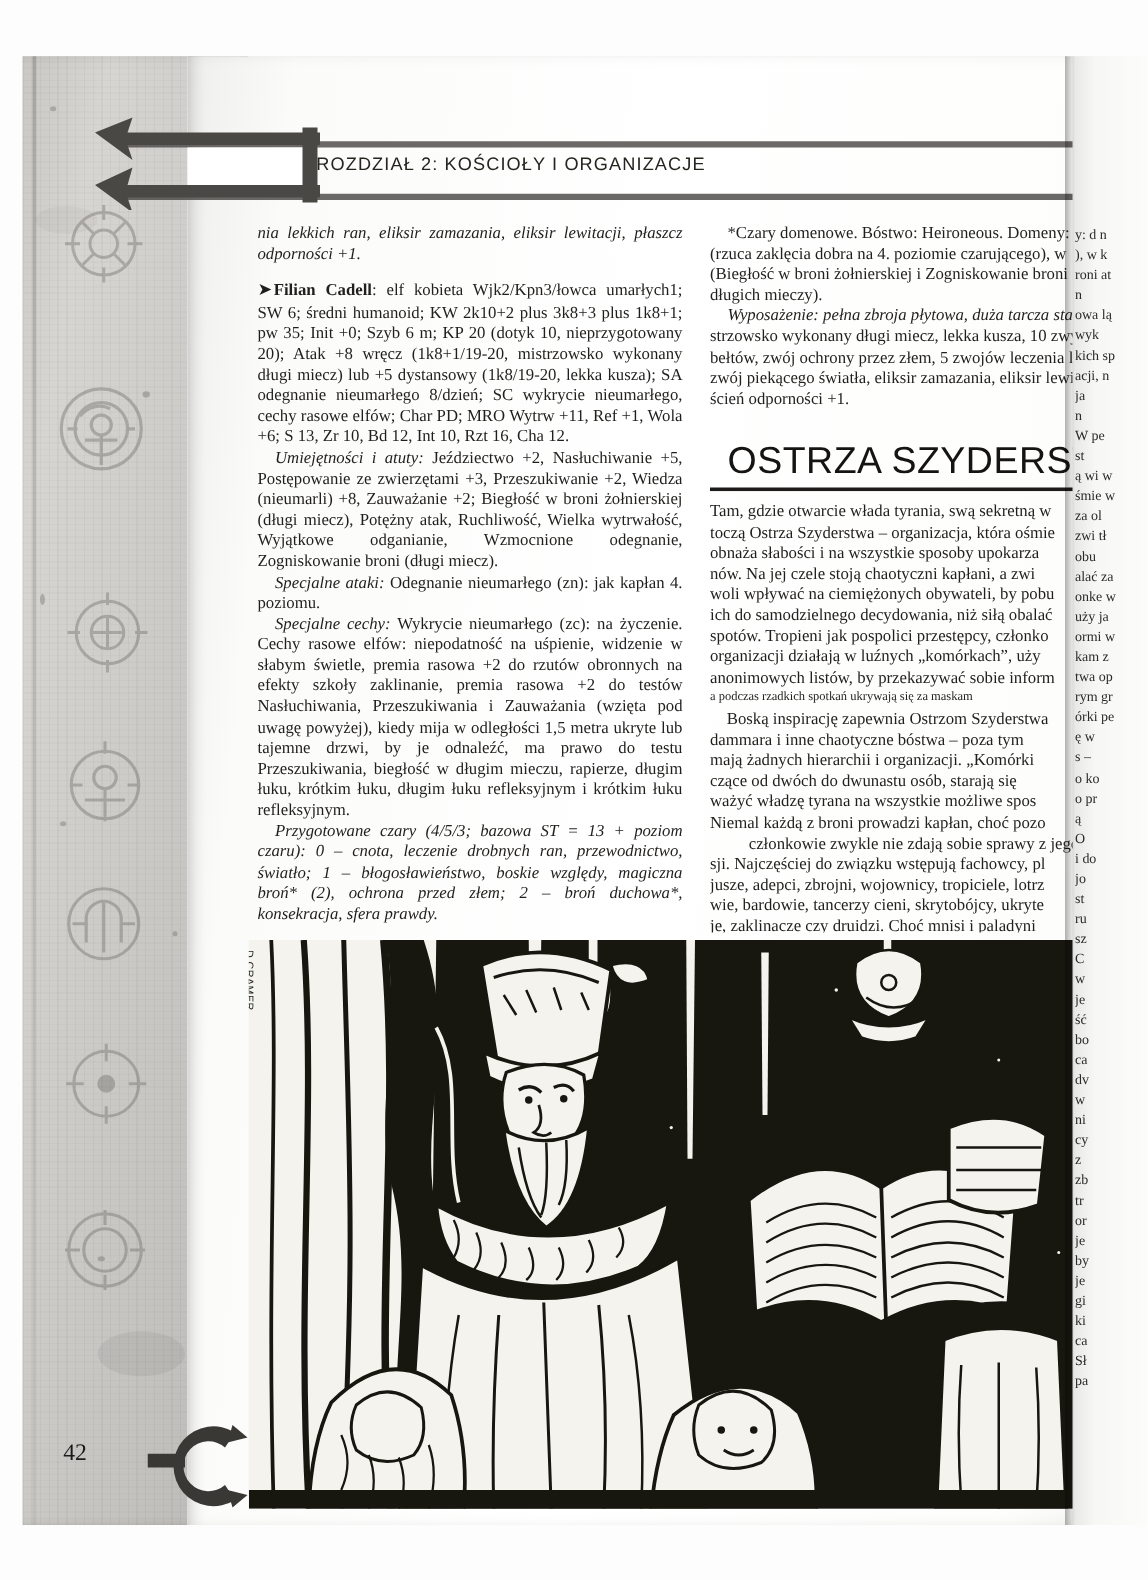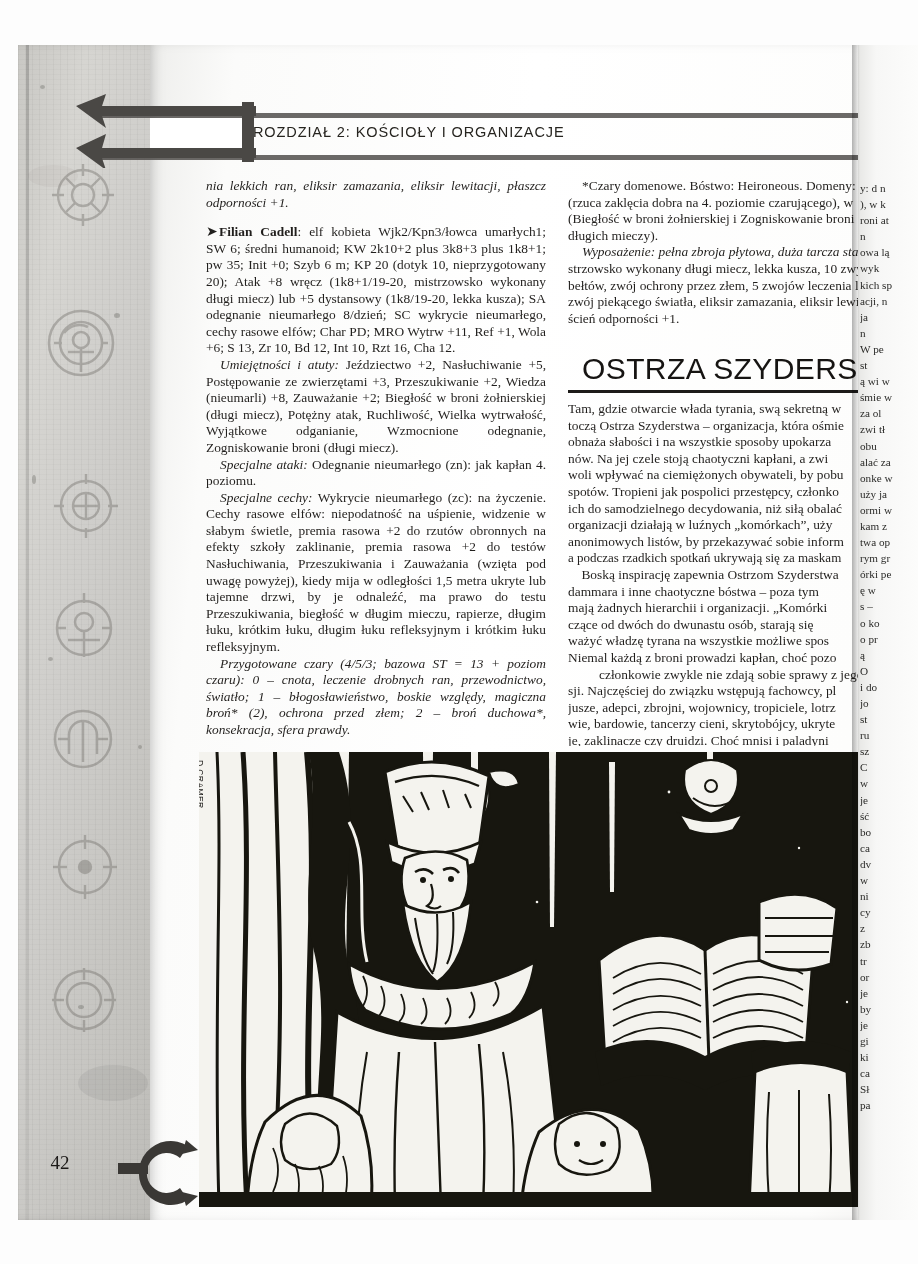--- a/index.html
+++ b/index.html
@@ -225,25 +225,25 @@
     <div class="sec-title">OSTRZA SZYDERSTWA</div>
     <div class="sec-rule"></div>
   </div>
 
   <div class="col clip" id="rc-body" style="left:568px;top:401px;width:296px;height:345px;">
       <div style="font-size: 13.4px; line-height: 16.6px; white-space: pre;">Tam, gdzie otwarcie włada tyrania, swą sekretną w</div>
       <div style="font-size: 13.4px; line-height: 16.6px; white-space: pre;">toczą Ostrza Szyderstwa – organizacja, która ośmie</div>
       <div style="font-size: 13.4px; line-height: 16.6px; white-space: pre;">obnaża słabości i na wszystkie sposoby upokarza</div>
       <div style="font-size: 13.4px; line-height: 16.6px; white-space: pre;">nów. Na jej czele stoją chaotyczni kapłani, a zwi</div>
       <div style="font-size: 13.4px; line-height: 16.6px; white-space: pre;">woli wpływać na ciemiężonych obywateli, by pobu</div>
+      <div style="font-size: 13.4px; line-height: 16.6px; white-space: pre;">ich do samodzielnego decydowania, niż siłą obalać</div>
       <div style="font-size: 13.4px; line-height: 16.6px; white-space: pre;">spotów. Tropieni jak pospolici przestępcy, członko</div>
-      <div style="font-size: 13.4px; line-height: 16.6px; white-space: pre;">ich do samodzielnego decydowania, niż siłą obalać</div>
       <div style="font-size: 13.4px; line-height: 16.6px; white-space: pre;">organizacji działają w luźnych „komórkach”, uży</div>
       <div style="font-size: 13.4px; line-height: 16.6px; white-space: pre;">anonimowych listów, by przekazywać sobie inform</div>
-      <div style="font-size: 13px; line-height: 16.6px; white-space: pre;">a podczas rzadkich spotkań ukrywają się za maskam</div>
+      <div style="font-size: 10px; line-height: 16.6px; white-space: pre;">a podczas rzadkich spotkań ukrywają się za maskam</div>
       <div style="font-size: 13.4px; line-height: 16.6px; white-space: pre;">    Boską inspirację zapewnia Ostrzom Szyderstwa</div>
       <div style="font-size: 13.4px; line-height: 16.6px; white-space: pre;">dammara i inne chaotyczne bóstwa – poza tym</div>
       <div style="font-size: 13.4px; line-height: 16.6px; white-space: pre;">mają żadnych hierarchii i organizacji. „Komórki</div>
       <div style="font-size: 13.4px; line-height: 16.6px; white-space: pre;">czące od dwóch do dwunastu osób, starają się</div>
       <div style="font-size: 13.4px; line-height: 16.6px; white-space: pre;">ważyć władzę tyrana na wszystkie możliwe spos</div>
       <div style="font-size: 13.4px; line-height: 16.6px; white-space: pre;">Niemal każdą z broni prowadzi kapłan, choć pozo</div>
       <div style="font-size: 13.4px; line-height: 16.6px; white-space: pre; margin-left: 31px;">członkowie zwykle nie zdają sobie sprawy z jego p</div>
       <div style="font-size: 13.4px; line-height: 16.6px; white-space: pre;">sji. Najczęściej do związku wstępują fachowcy, pl</div>
       <div style="font-size: 13.4px; line-height: 16.6px; white-space: pre;">jusze, adepci, zbrojni, wojownicy, tropiciele, lotrz</div>
       <div style="font-size: 13.4px; line-height: 16.6px; white-space: pre;">wie, bardowie, tancerzy cieni, skrytobójcy, ukryte</div>

